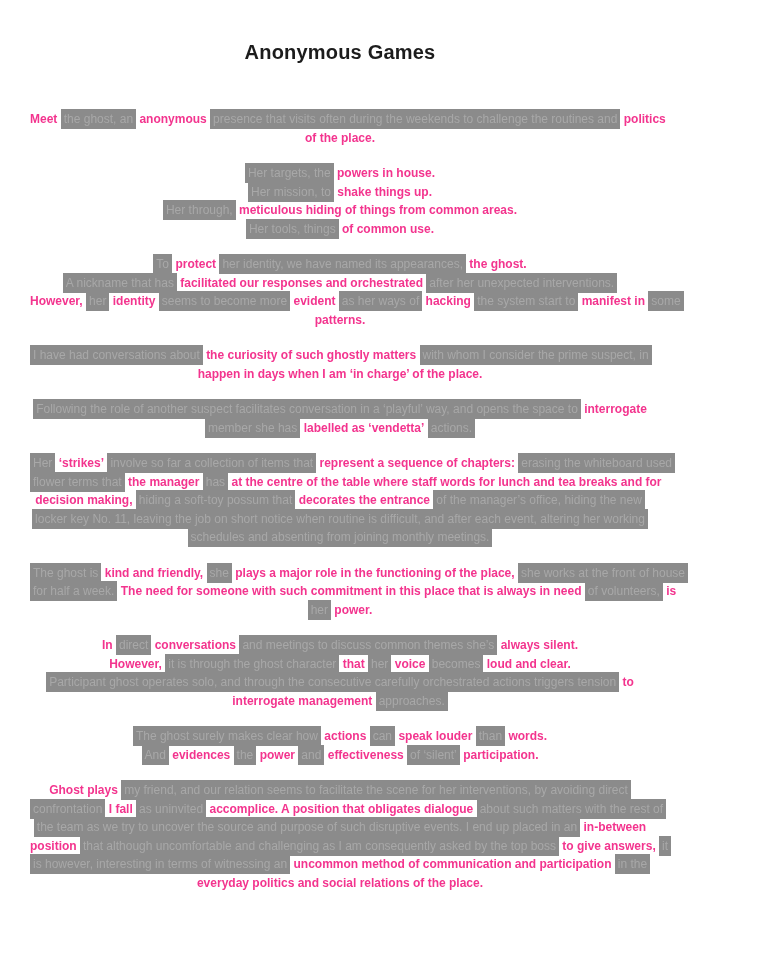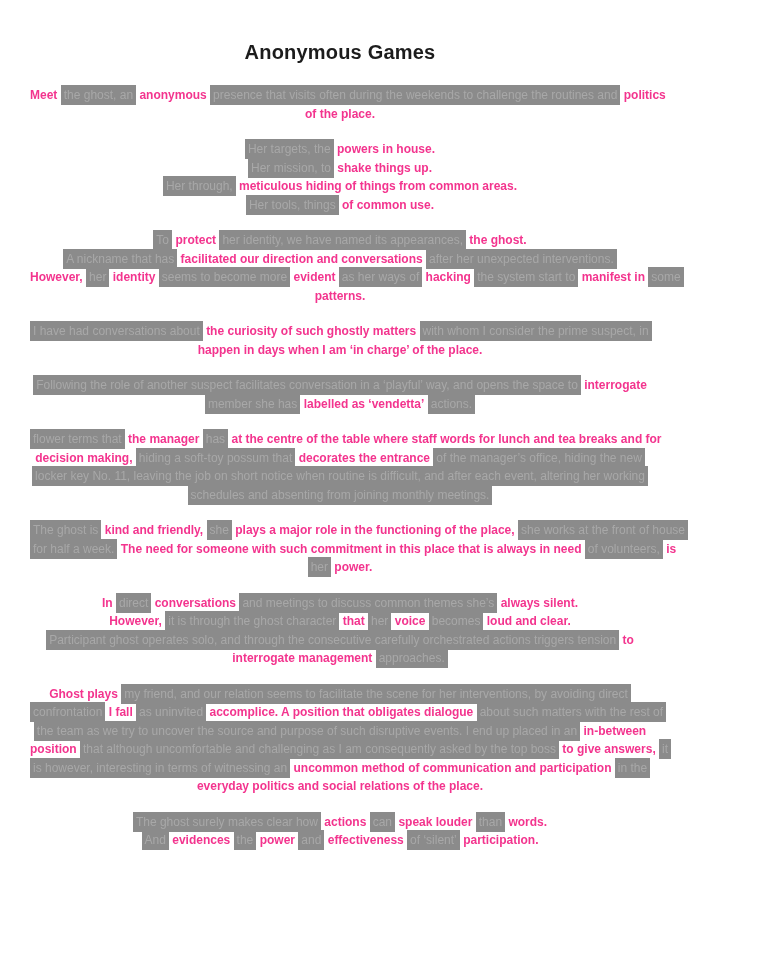--- a/index.html
+++ b/index.html
@@ -24,21 +24,21 @@
     margin: 0;
     padding-top: 38px;
     text-align: center;
     font-size: 20px;
     line-height: 28px;
     font-weight: 700;
     color: #1c1c1c;
     letter-spacing: 0.2px;
   }
   .poem-body {
-    margin-top: 20px;
+    margin-top: 44px;
   }
   .para {
     text-align: center;
     font-size: 12px;
     line-height: 18.5px;
     margin: 0 0 17px 0;
     color: #333;
   }
   .line {
     white-space: nowrap;
@@ -65,55 +65,56 @@
         <div class="line"><span class="pink">of the place.</span></div>
       </div>
       <div class="para">
         <div class="line"><span class="gray">Her targets, the</span> <span class="pink">powers in house.</span></div>
         <div class="line"><span class="gray">Her mission, to</span> <span class="pink">shake things up.</span></div>
         <div class="line"><span class="gray">Her through,</span> <span class="pink">meticulous hiding of things from common areas.</span></div>
         <div class="line"><span class="gray">Her tools, things</span> <span class="pink">of common use.</span></div>
       </div>
       <div class="para">
         <div class="line"><span class="gray">To</span> <span class="pink">protect</span> <span class="gray">her identity, we have named its appearances,</span> <span class="pink">the ghost.</span></div>
-        <div class="line"><span class="gray">A nickname that has</span> <span class="pink">facilitated our direction and conversations</span> <span class="gray">after her unexpected interventions.</span></div>
+        <div class="line"><span class="gray">A nickname that has</span> <span class="pink">facilitated our responses and orchestrated</span> <span class="gray">after her unexpected interventions.</span></div>
         <div class="line"><span class="pink">However,</span> <span class="gray">her</span> <span class="pink">identity</span> <span class="gray">seems to become more</span> <span class="pink">evident</span> <span class="gray">as her ways of</span> <span class="pink">hacking</span> <span class="gray">the system start to</span> <span class="pink">manifest in</span> <span class="gray">some</span></div>
         <div class="line"><span class="pink">patterns.</span></div>
       </div>
       <div class="para">
         <div class="line"><span class="gray">I have had conversations about</span> <span class="pink">the curiosity of such ghostly matters</span> <span class="gray">with whom I consider the prime suspect, in</span></div>
         <div class="line"><span class="pink">happen in days when I am ‘in charge’ of the place.</span></div>
       </div>
       <div class="para">
         <div class="line"><span class="gray">Following the role of another suspect facilitates conversation in a ‘playful’ way, and opens the space to</span> <span class="pink">interrogate</span></div>
         <div class="line"><span class="gray">member she has</span> <span class="pink">labelled as ‘vendetta’</span> <span class="gray">actions.</span></div>
       </div>
       <div class="para">
+        <div class="line"><span class="gray">Her</span> <span class="pink">‘strikes’</span> <span class="gray">involve so far a collection of items that</span> <span class="pink">represent a sequence of chapters:</span> <span class="gray">erasing the whiteboard used</span></div>
         <div class="line"><span class="gray">flower terms that</span> <span class="pink">the manager</span> <span class="gray">has</span> <span class="pink">at the centre of the table where staff words for lunch and tea breaks and for</span></div>
         <div class="line"><span class="pink">decision making,</span> <span class="gray">hiding a soft-toy possum that</span> <span class="pink">decorates the entrance</span> <span class="gray">of the manager’s office, hiding the new</span></div>
         <div class="line"><span class="gray">locker key No. 11, leaving the job on short notice when routine is difficult, and after each event, altering her working</span></div>
         <div class="line"><span class="gray">schedules and absenting from joining monthly meetings.</span></div>
       </div>
       <div class="para">
         <div class="line"><span class="gray">The ghost is</span> <span class="pink">kind and friendly,</span> <span class="gray">she</span> <span class="pink">plays a major role in the functioning of the place,</span> <span class="gray">she works at the front of house</span></div>
         <div class="line"><span class="gray">for half a week.</span> <span class="pink">The need for someone with such commitment in this place that is always in need</span> <span class="gray">of volunteers,</span> <span class="pink">is</span></div>
         <div class="line"><span class="gray">her</span> <span class="pink">power.</span></div>
       </div>
       <div class="para">
         <div class="line"><span class="pink">In</span> <span class="gray">direct</span> <span class="pink">conversations</span> <span class="gray">and meetings to discuss common themes she’s</span> <span class="pink">always silent.</span></div>
         <div class="line"><span class="pink">However,</span> <span class="gray">it is through the ghost character</span> <span class="pink">that</span> <span class="gray">her</span> <span class="pink">voice</span> <span class="gray">becomes</span> <span class="pink">loud and clear.</span></div>
         <div class="line"><span class="gray">Participant ghost operates solo, and through the consecutive carefully orchestrated actions triggers tension</span> <span class="pink">to</span></div>
         <div class="line"><span class="pink">interrogate management</span> <span class="gray">approaches.</span></div>
       </div>
       <div class="para">
+        <div class="line"><span class="gray">The ghost surely makes clear how</span> <span class="pink">actions</span> <span class="gray">can</span> <span class="pink">speak louder</span> <span class="gray">than</span> <span class="pink">words.</span></div>
+        <div class="line"><span class="gray">And</span> <span class="pink">evidences</span> <span class="gray">the</span> <span class="pink">power</span> <span class="gray">and</span> <span class="pink">effectiveness</span> <span class="gray">of ‘silent’</span> <span class="pink">participation.</span></div>
+      </div>
+      <div class="para">
         <div class="line"><span class="pink">Ghost plays</span> <span class="gray">my friend, and our relation seems to facilitate the scene for her interventions, by avoiding direct</span></div>
         <div class="line"><span class="gray">confrontation</span> <span class="pink">I fall</span> <span class="gray">as uninvited</span> <span class="pink">accomplice. A position that obligates dialogue</span> <span class="gray">about such matters with the rest of</span></div>
         <div class="line"><span class="gray">the team as we try to uncover the source and purpose of such disruptive events. I end up placed in an</span> <span class="pink">in-between</span></div>
         <div class="line"><span class="pink">position</span> <span class="gray">that although uncomfortable and challenging as I am consequently asked by the top boss</span> <span class="pink">to give answers,</span> <span class="gray">it</span></div>
         <div class="line"><span class="gray">is however, interesting in terms of witnessing an</span> <span class="pink">uncommon method of communication and participation</span> <span class="gray">in the</span></div>
         <div class="line"><span class="pink">everyday politics and social relations of the place.</span></div>
       </div>
-      <div class="para">
-        <div class="line"><span class="gray">The ghost surely makes clear how</span> <span class="pink">actions</span> <span class="gray">can</span> <span class="pink">speak louder</span> <span class="gray">than</span> <span class="pink">words.</span></div>
-        <div class="line"><span class="gray">And</span> <span class="pink">evidences</span> <span class="gray">the</span> <span class="pink">power</span> <span class="gray">and</span> <span class="pink">effectiveness</span> <span class="gray">of ‘silent’</span> <span class="pink">participation.</span></div>
-      </div>
     </div>
 </div>
 
 </body></html>

